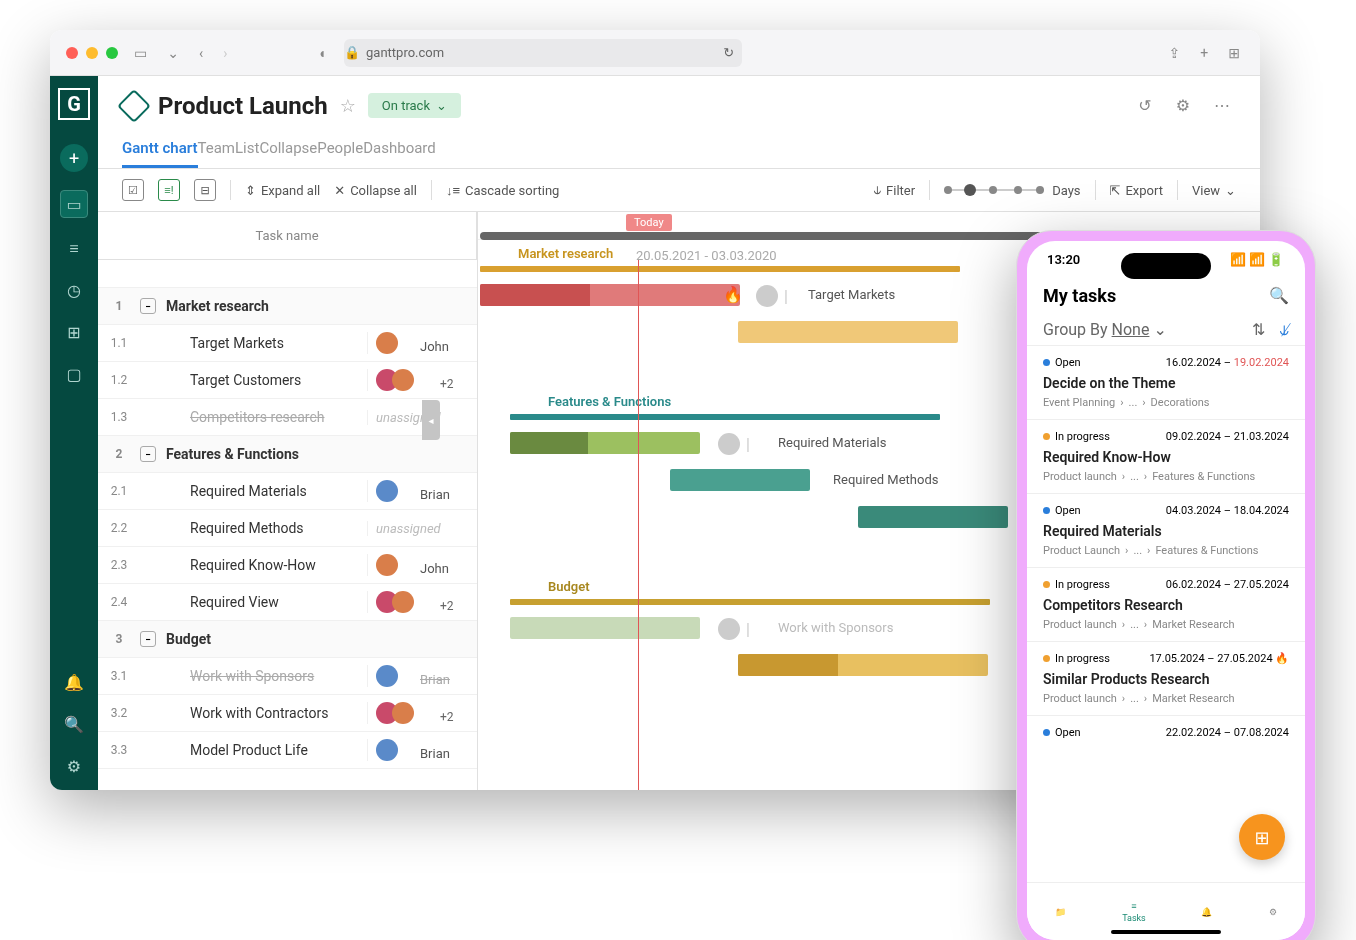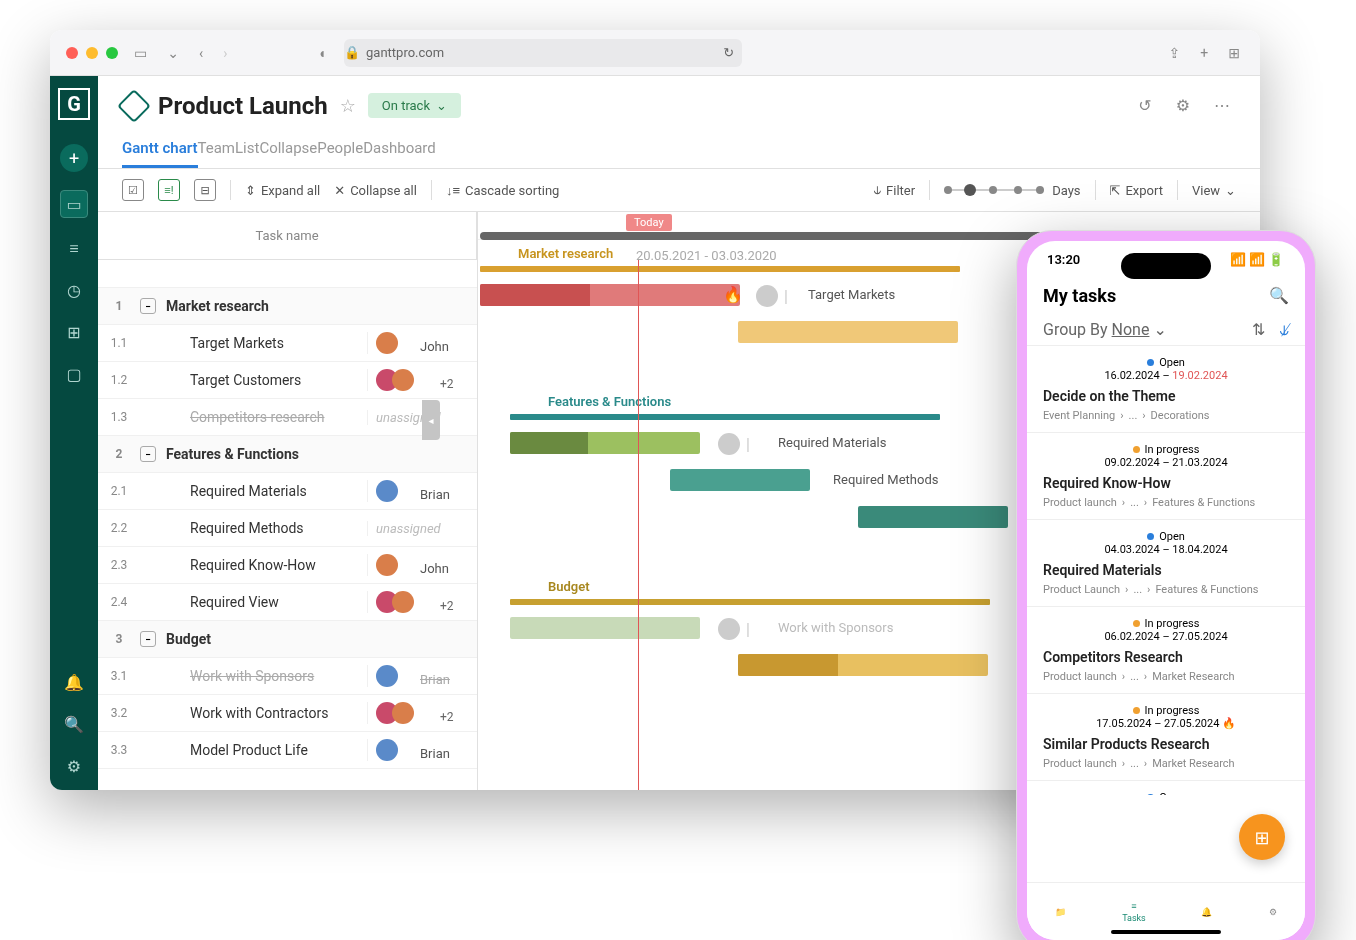--- a/index.html
+++ b/index.html
@@ -89,21 +89,21 @@
 .mobile-device { position: absolute; right: 40px; top: 230px; width: 300px; height: 721px; background: #f0abfc; border-radius: 36px; box-shadow: 0 20px 60px rgba(0,0,0,0.35); padding: 10px; border: 1px solid #ddd; }
 .mobile-screen { width: 100%; height: 100%; border-radius: 28px; overflow: hidden; position: relative; background: #fff; }
 .mobile-status { height: 36px; display: flex; justify-content: space-between; align-items: center; padding: 0 20px; font-size: 13px; font-weight: 600; }
 .notch { position: absolute; top: 12px; left: 50%; transform: translateX(-50%); width: 90px; height: 26px; background: #000; border-radius: 14px; }
 .mobile-header { padding: 8px 16px; display: flex; justify-content: space-between; align-items: center; }
 .mobile-title { font-size: 18px; font-weight: 700; }
 .mobile-filter-row { padding: 6px 16px; display: flex; justify-content: space-between; align-items: flex-start; font-size: 16px; color: #666; }
 .mobile-filter-row .underline { text-decoration: underline; }
 
 .task-card { border-top: 1px solid #eee; padding: 10px 16px; }
-.card-meta { display: flex; justify-content: space-between; align-items: center; font-size: 11px; margin-bottom: 6px; flex-direction: column; }
+.card-meta { display: flex; justify-content: space-between; align-items: center; font-size: 11px; margin-bottom: 6px; }
 .status-dot { width: 7px; height: 7px; border-radius: 50%; display: inline-block; margin-right: 5px; }
 .status-dot.open { background: #2a7edb; }
 .status-dot.progress { background: #f0a030; }
 .card-title { font-size: 14px; font-weight: 600; color: #222; margin-bottom: 5px; }
 .card-breadcrumb { font-size: 11px; color: #888; display: flex; gap: 5px; align-items: center; }
 .date-red { color: #e05555; }
 
 .mobile-nav { position: absolute; bottom: 0; left: 0; right: 0; height: 58px; border-top: 1px solid #eee; display: flex; justify-content: space-around; align-items: center; background: #fff; }
 .nav-item { display: flex; flex-direction: column; align-items: center; gap: 2px; font-size: 9px; color: #888; }
 .nav-item.active { color: #1a8a73; }

